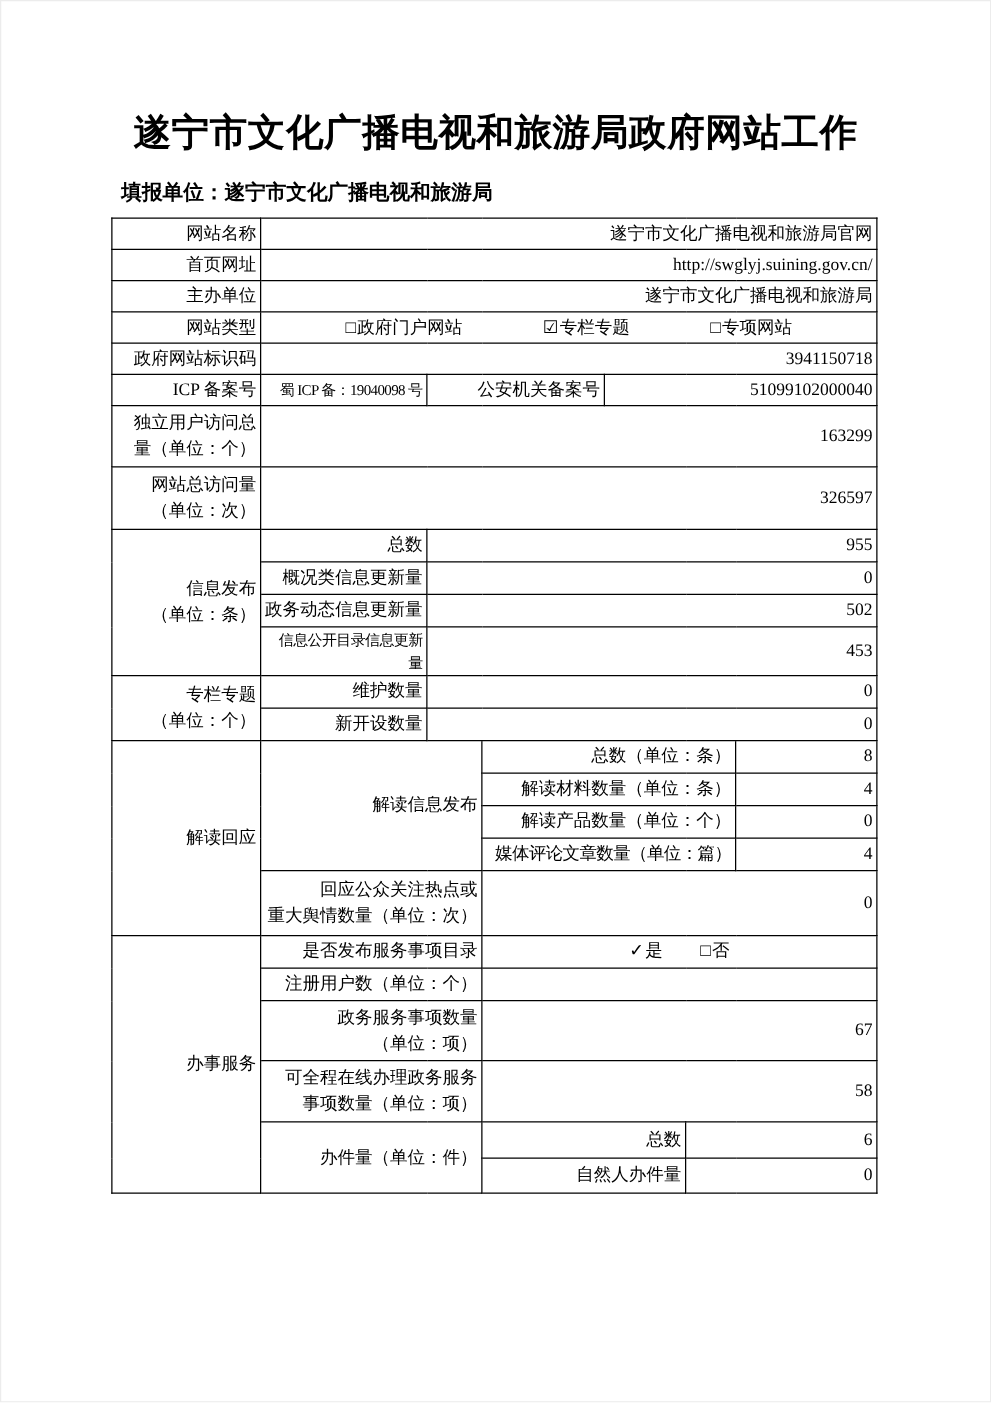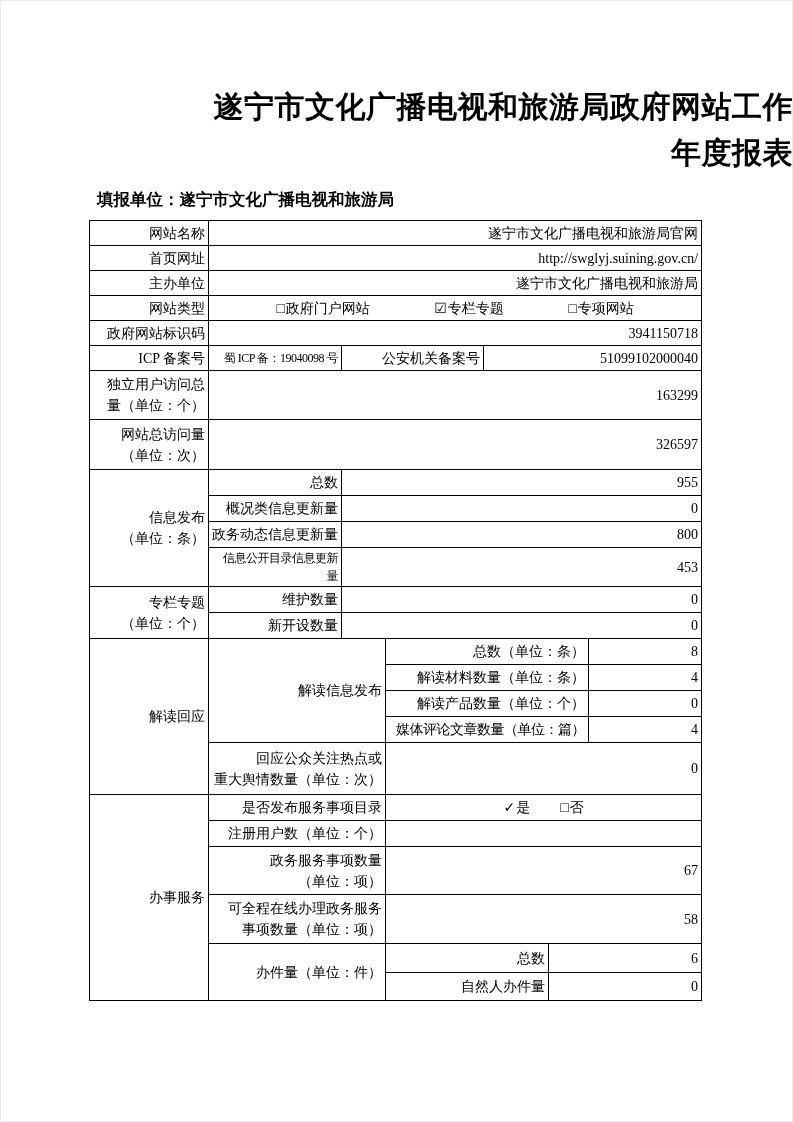--- a/index.html
+++ b/index.html
@@ -2,21 +2,21 @@
 <html><head>
 <meta charset="utf-8">
 <style>
   html,body{margin:0;padding:0;background:#fff;}
   .page{
     position:relative;width:793px;height:1122px;background:#fff;color:#000;
     font-family:"Liberation Serif","DejaVu Serif",serif;
     box-shadow:inset 0 0 0 1px #ececec;overflow:hidden;
   }
   .title{
-    margin:0;padding-top:84px;text-align:right;
+    margin:0;padding-top:84px;text-align:center;
     font-size:30px;font-weight:700;line-height:46px;letter-spacing:0.5px;
   }
   .period{
     margin-top:6px;text-align:center;font-size:18px;line-height:24px;font-weight:400;
   }
   .unit{
     margin:12px 0 0 97px;font-size:16.5px;line-height:24px;font-weight:bold;
   }
   table.report{
     border-collapse:collapse;table-layout:fixed;width:612px;
@@ -41,21 +41,20 @@
   .ynwrap{display:flex;justify-content:center;align-items:center;gap:30px;}
   .yn{display:inline-flex;align-items:center;gap:1px;white-space:nowrap;}
 </style>
 </head>
 <body>
 
 <div class="page">
 
   <h1 class="title">
     <span>遂宁市文化广播电视和旅游局政府网站工作</span><br>
-    <span>年度报表</span>
   </h1>
 
 
   <div class="unit">填报单位：遂宁市文化广播电视和旅游局</div>
 
   <table class="report">
     <colgroup>
       <col style="width:119px">
         <col style="width:133px">
         <col style="width:44px">
@@ -136,21 +135,21 @@
         </td>
         <td>总数</td>
         <td colspan="5">955</td>
       </tr>
       <tr class="h26">
         <td>概况类信息更新量</td>
         <td colspan="5">0</td>
       </tr>
       <tr class="h26">
         <td>政务动态信息更新量</td>
-        <td colspan="5">800</td>
+        <td colspan="5">502</td>
       </tr>
       <tr class="h26">
         <td class="tight">信息公开目录信息更新量</td>
         <td colspan="5">453</td>
       </tr>
 
       <tr class="h26">
         <td rowspan="2">
           <div>专栏专题</div>
           <div>（单位：个）</div>

